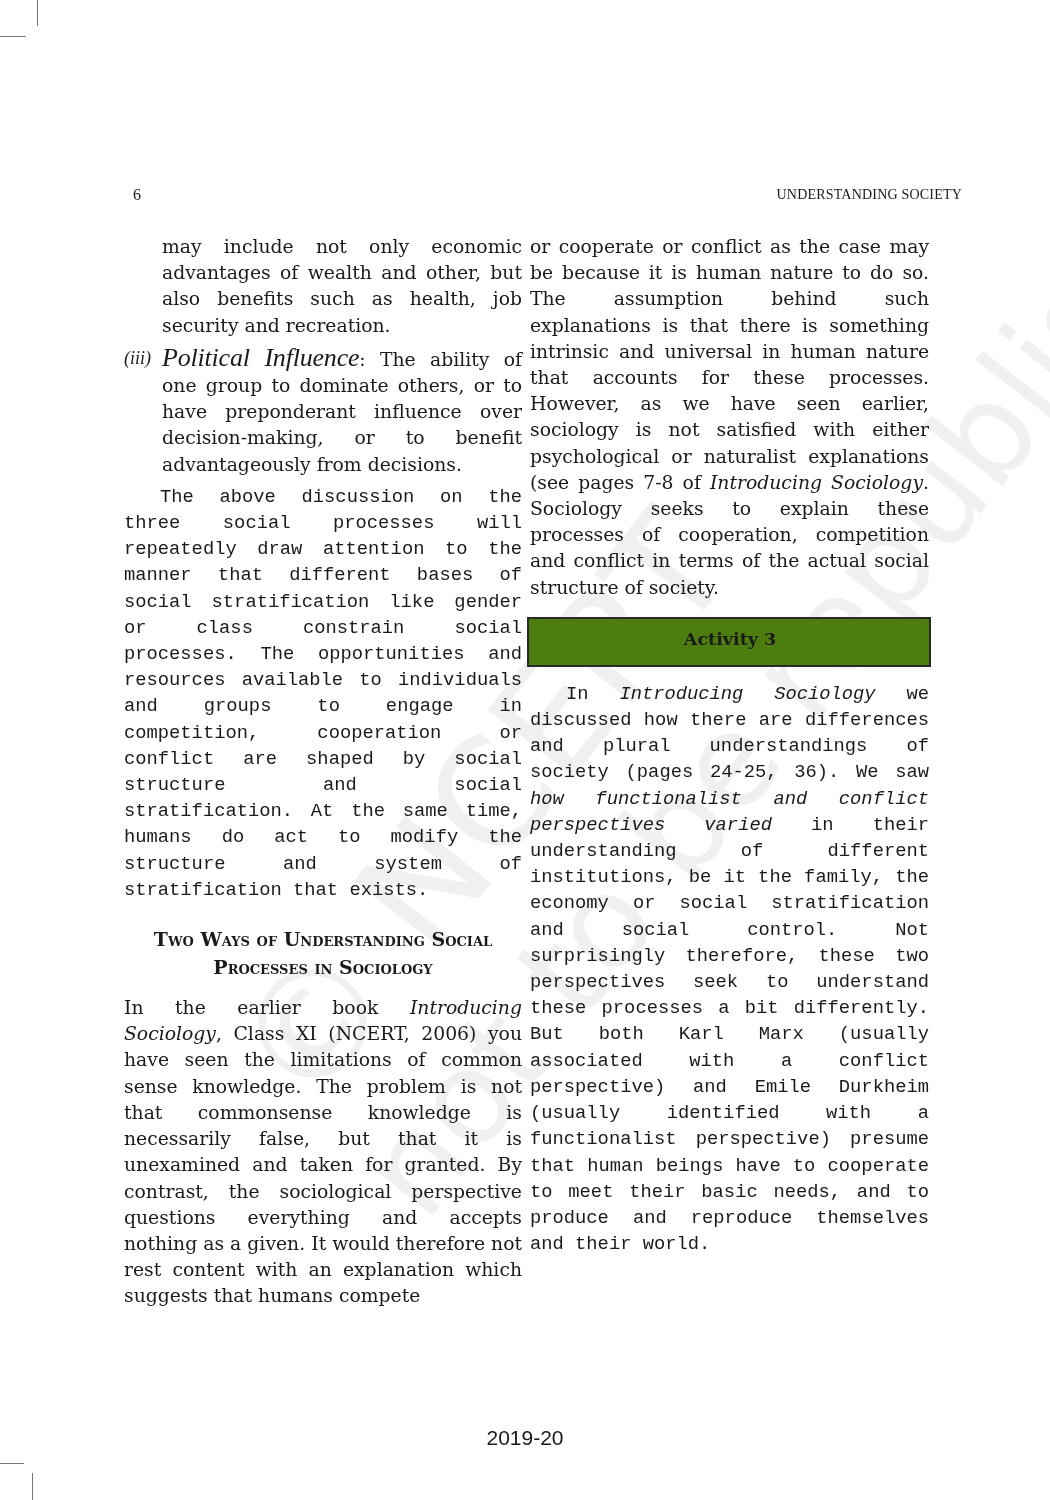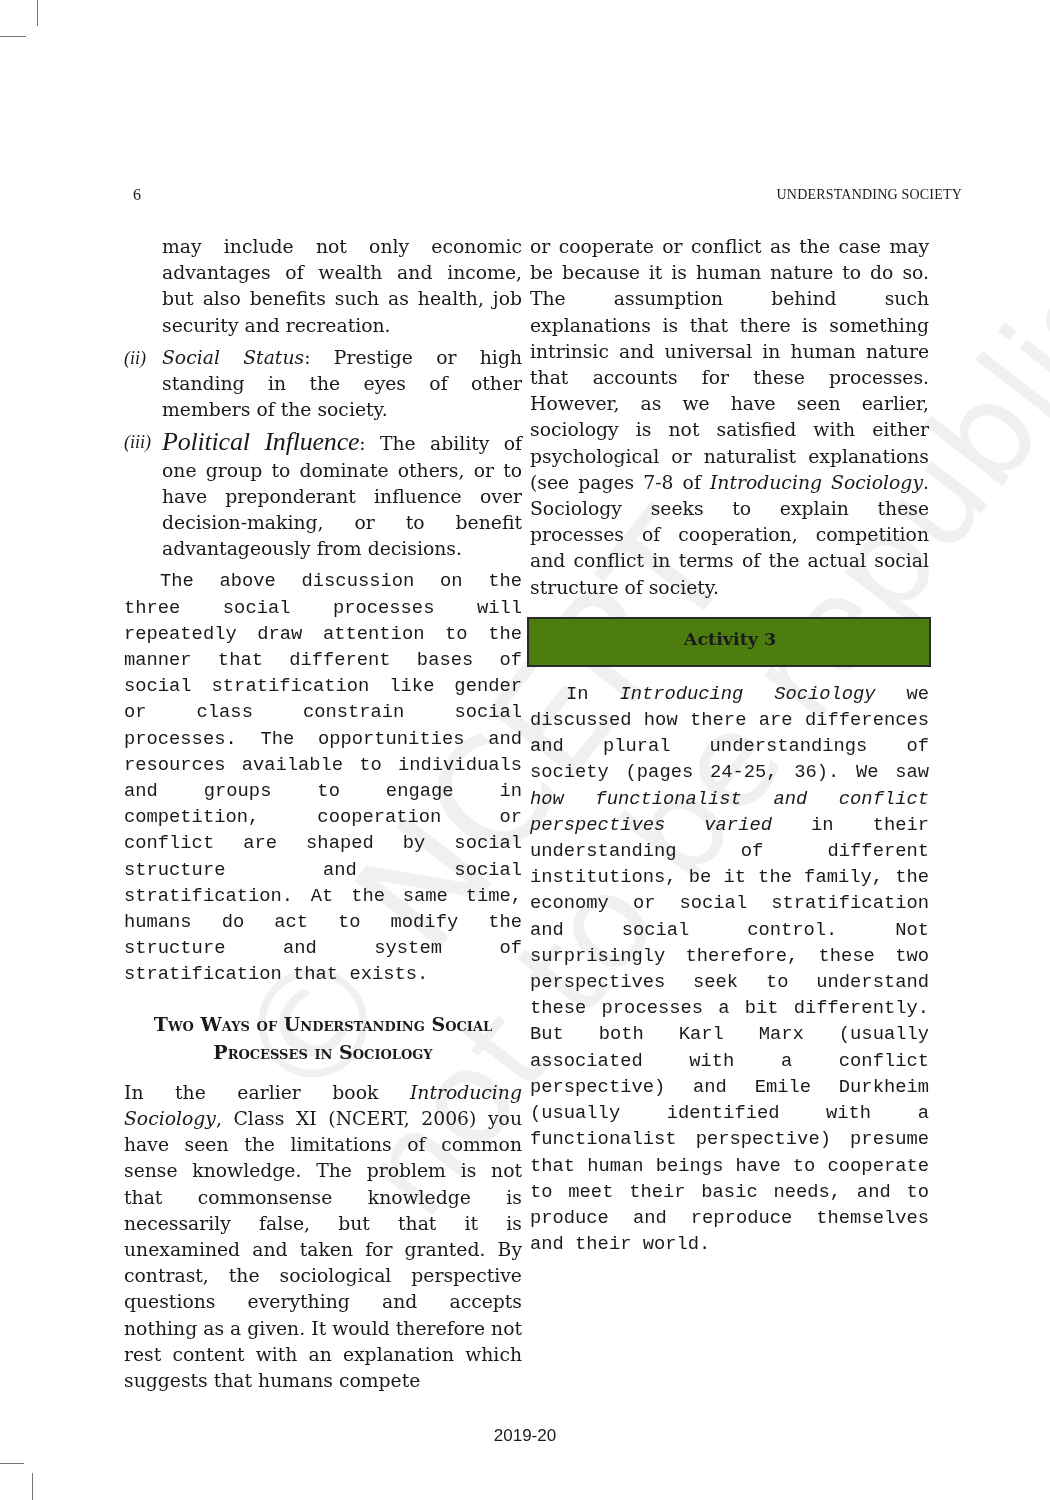--- a/index.html
+++ b/index.html
@@ -3,21 +3,21 @@
 <meta charset="utf-8">
 <style>
   html, body { margin: 0; padding: 0; }
   body {
     width: 1050px; height: 1500px; background: #ffffff; position: relative; overflow: hidden;
     font-family: "DejaVu Serif", "Liberation Serif", serif; color: #1a1a1a;
   }
   .crop { position: absolute; background: #777; }
   .page-number { position: absolute; left: 133px; top: 186px; font-size: 16px; font-family: "Liberation Serif", serif; }
   .running-head { position: absolute; right: 88px; top: 187px; font-size: 14px; font-family: "Liberation Serif", serif; letter-spacing: 0.2px; }
-  .footer-year { position: absolute; left: 0; width: 1050px; text-align: center; top: 1426px; font-size: 17px; font-family: "Liberation Sans", sans-serif; }
+  .footer-year { position: absolute; left: 0; width: 1050px; text-align: center; top: 1426px; font-size: 21px; font-family: "Liberation Sans", sans-serif; }
 
   .col { position: absolute; top: 234px; font-size: 18.8px; line-height: 26.2px; text-align: justify; }
   .col-left { left: 124px; width: 398px; }
   .col-right { left: 530px; width: 399px; }
   .col p { margin: 0; }
   .indent { text-indent: 36px; font-family: Liberation Mono, monospace; }
   .hang { padding-left: 38px; position: relative; }
   .hang .num { position: absolute; left: 0; font-style: italic; font-family: "Liberation Serif", serif; font-size: 18px; }
   .ital { font-style: italic; }
   .cond { font-family: "Liberation Serif", serif; font-size: 20.5px; letter-spacing: -0.2px; }
@@ -46,24 +46,21 @@
 <div class="crop" style="left:32px;top:1473px;width:1px;height:27px;"></div>
 
 <div class="watermark wm1">© NCERT</div>
 <div class="watermark wm2">not to be republished</div>
 
 <div class="page-number">6</div>
 <div class="running-head">UNDERSTANDING SOCIETY</div>
 
 <div class="col col-left">
   <p class="hang">
-    <span>may include not only economic advantages of wealth and income, but also benefits such as health, job security and recreation.</span>
-  </p>
-  <p class="hang gap6">
-    <span class="num">(ii)</span><span class="ital">Social Status</span><span>: Prestige or high standing in the eyes of other members of the society.</span>
+    <span>may include not only economic advantages of wealth and other, but also benefits such as health, job security and recreation.</span>
   </p>
   <p class="hang gap6">
     <span class="num">(iii)</span><span class="ital cond" style="font-size:26px">Political Influence</span><span>: The ability of one group to dominate others, or to have preponderant influence over decision-making, or to benefit advantageously from decisions.</span>
   </p>
   <p class="indent gap6">The above discussion on the three social processes will repeatedly draw attention to the manner that different bases of social stratification like gender or class constrain social processes. The opportunities and resources available to individuals and groups to engage in competition, cooperation or conflict are shaped by social structure and social stratification. At the same time, humans do act to modify the structure and system of stratification that exists.</p>
   <p class="heading"><span class="sc">Two Ways of Understanding Social Processes in Sociology</span></p>
   <p><span>In the earlier book </span><span class="ital">Introducing Sociology</span><span>, Class XI (NCERT, 2006) you have seen the limitations of common sense knowledge. The problem is not that commonsense knowledge is necessarily false, but that it is unexamined and taken for granted. By contrast, the sociological perspective questions everything and accepts nothing as a given. It would therefore not rest content with an explanation which suggests that humans compete</span></p>
 </div>
 
 <div class="col col-right">

